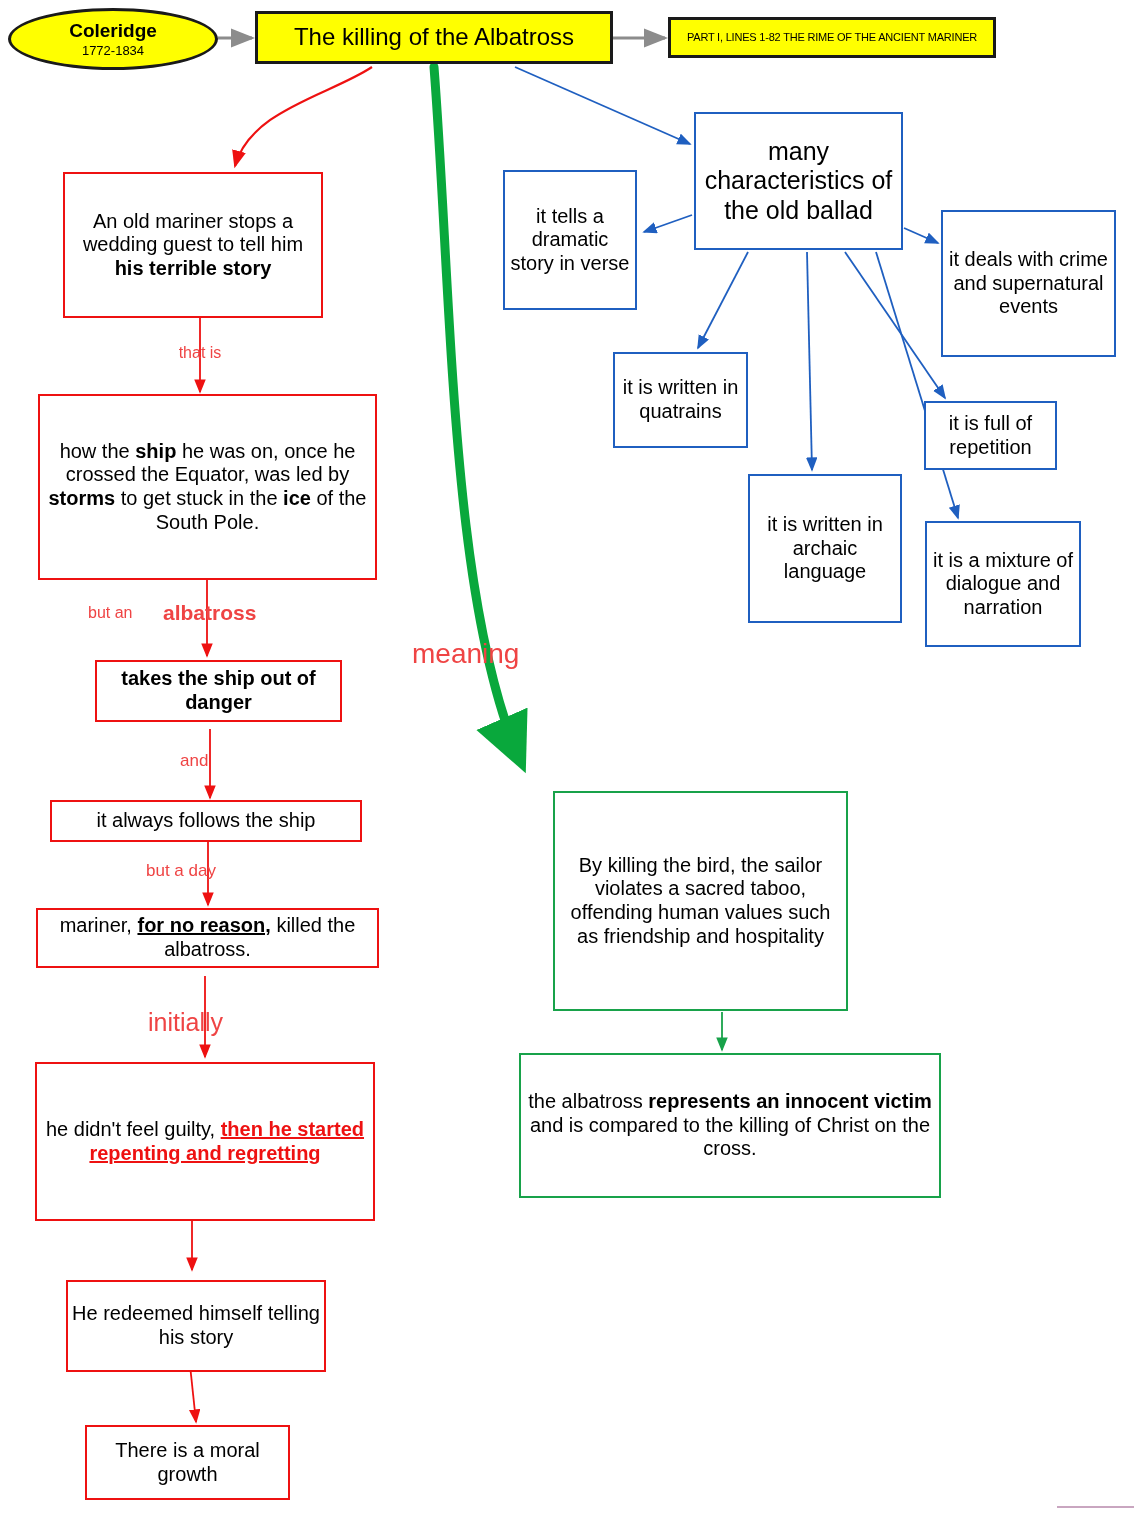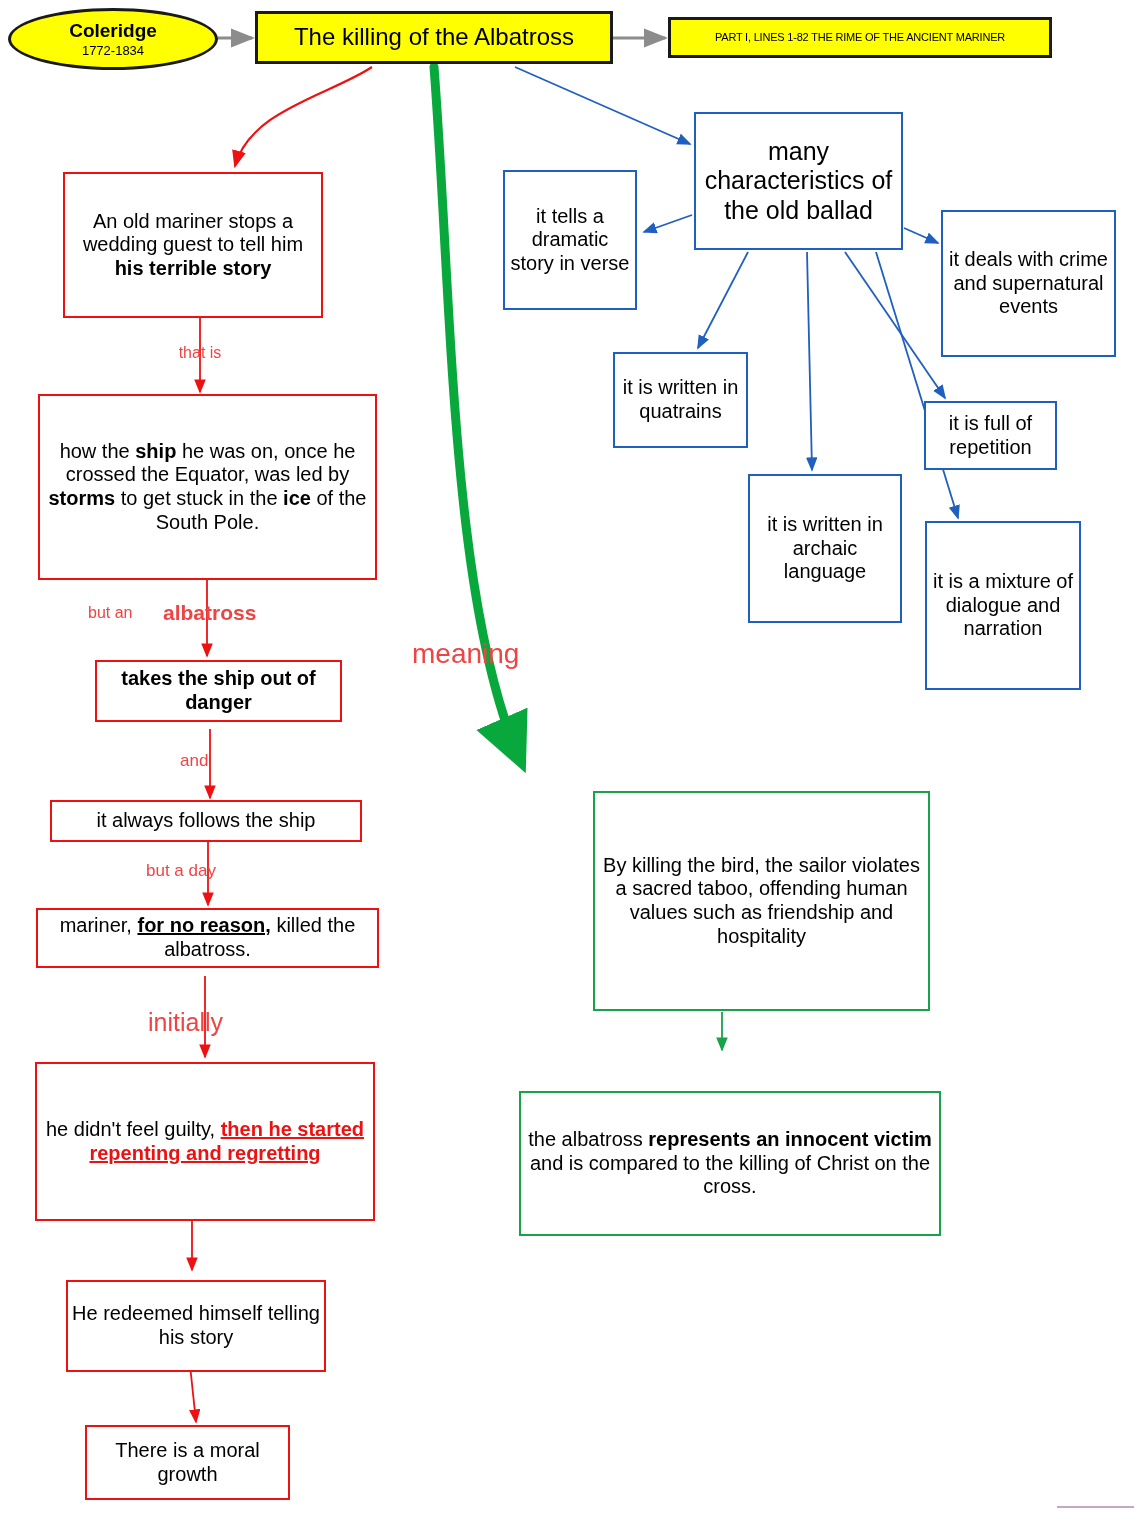--- a/index.html
+++ b/index.html
@@ -142,21 +142,21 @@
     <div class="inner">
       <div style="font-weight:bold; font-size:19px;">Coleridge</div>
       <div style="font-size:13px; margin-top:1px;">1772-1834</div>
     </div>
   </div>
 
   <div class="node yellow-box" style="left:255px; top:11px; width:358px; height:53px; font-size:24px;">
     <div class="inner">The killing of the Albatross</div>
   </div>
 
-  <div class="node yellow-box" style="left:668px; top:17px; width:384px; height:41px; font-size:11px; letter-spacing:-0.2px;">
+  <div class="node yellow-box" style="left:668px; top:17px; width:328px; height:41px; font-size:11px; letter-spacing:-0.2px;">
     <div class="inner">PART I, LINES 1-82 THE RIME OF THE ANCIENT MARINER</div>
   </div>
 
   <div class="node red-box" style="left:63px; top:172px; width:260px; height:146px; font-size:20px;">
     <div class="inner">An old mariner stops a wedding guest to tell him <b>his terrible story</b></div>
   </div>
 
   <div class="edge-label" style="left:140px; top:344px; width:120px; font-size:16px;">that is</div>
 
   <div class="node red-box" style="left:38px; top:394px; width:339px; height:186px; font-size:20px;">
@@ -213,29 +213,29 @@
   </div>
 
   <div class="node blue-box" style="left:924px; top:401px; width:133px; height:69px; font-size:20px;">
     <div class="inner">it is full of repetition</div>
   </div>
 
   <div class="node blue-box" style="left:748px; top:474px; width:154px; height:149px; font-size:20px;">
     <div class="inner">it is written in archaic language</div>
   </div>
 
-  <div class="node blue-box" style="left:925px; top:521px; width:156px; height:169px; font-size:20px;">
+  <div class="node blue-box" style="left:925px; top:521px; width:156px; height:126px; font-size:20px;">
     <div class="inner">it is a mixture of dialogue and narration</div>
   </div>
 
   <div class="edge-label" style="left:412px; top:638px; font-size:28px;">meaning</div>
 
-  <div class="node green-box" style="left:553px; top:791px; width:337px; height:220px; font-size:20px;margin-left:40px;">
+  <div class="node green-box" style="left:553px; top:791px; width:295px; height:220px; font-size:20px;">
     <div class="inner">By killing the bird, the sailor violates a sacred taboo, offending human values such as friendship and hospitality</div>
   </div>
 
-  <div class="node green-box" style="left:519px; top:1091px; width:422px; height:145px; font-size:20px;">
+  <div class="node green-box" style="left:519px; top:1053px; width:422px; height:145px; font-size:20px;">
     <div class="inner">the albatross <b>represents an innocent victim</b> and is compared to the killing of Christ on the cross.</div>
   </div>
 
   <div class="bottom-rule"></div>
 
 </div>
 
 </body></html>

